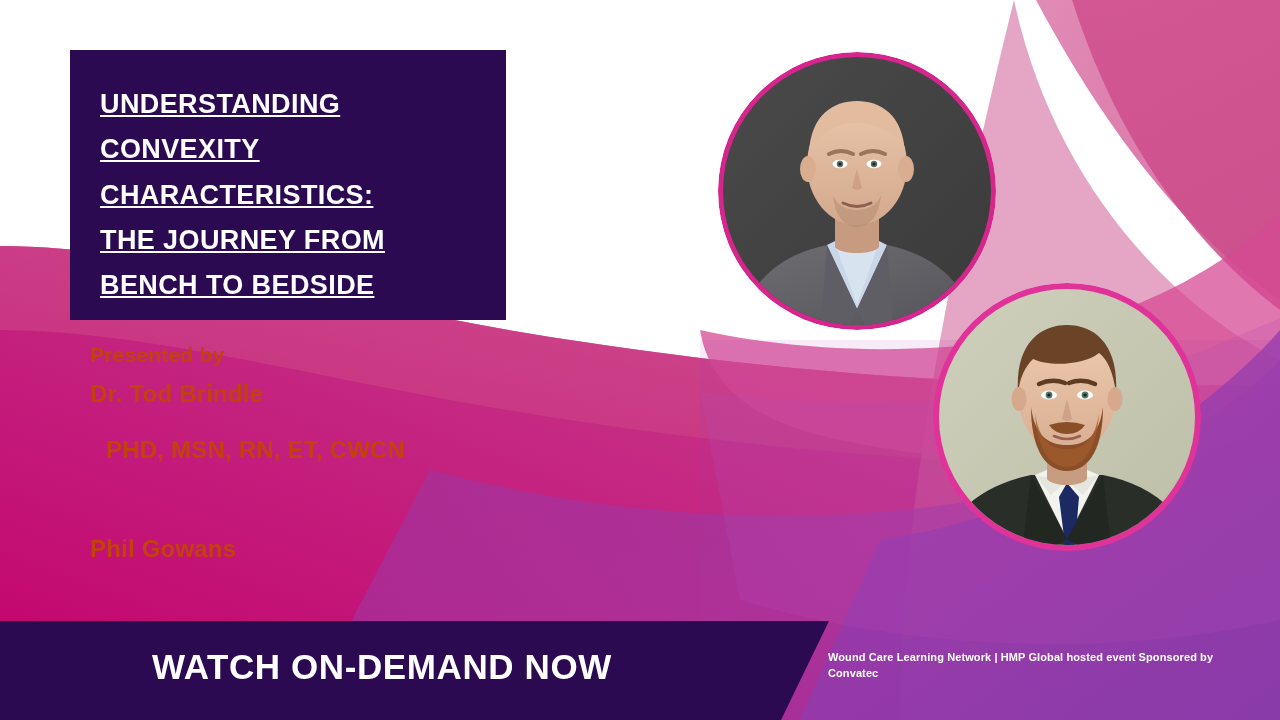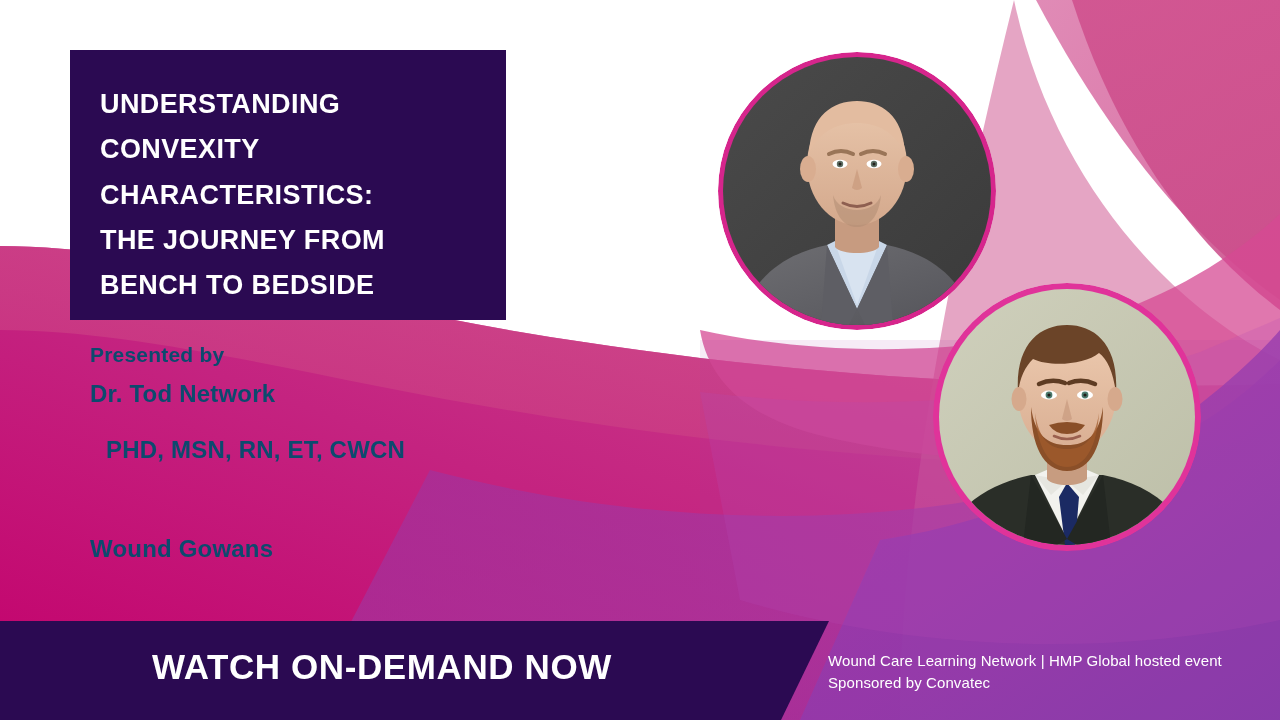--- a/index.html
+++ b/index.html
@@ -38,29 +38,30 @@
   }
   .title-text {
     color: #ffffff;
     font-size: 27px;
     font-weight: bold;
     line-height: 1.68;
     letter-spacing: 0.4px;
     text-transform: uppercase;
     white-space: pre-line;
     margin: 0;
+    text-decoration: underline;
   }
 
   
   .presenters {
     position: absolute;
     left: 90px;
     top: 336px;
     width: 620px;
-    color: #0c4a6e;
+    color: #c2410c;
   }
   .pres-lead {
     font-size: 21px;
     font-weight: bold;
     line-height: 1.85;
     letter-spacing: 0.2px;
     margin: 0;
   }
   .pres-name {
     font-size: 24px;
@@ -96,22 +97,22 @@
     letter-spacing: 0.6px;
     white-space: nowrap;
   }
 
   .sponsor {
     position: absolute;
     left: 828px;
     top: 650px;
     width: 420px;
     color: #ffffff;
-    font-size: 15px;
-    font-weight: normal;
+    font-size: 11px;
+    font-weight: bold;
     line-height: 1.45;
     letter-spacing: 0.1px;
   }
 
   
   .avatar {
     position: absolute;
     border-radius: 50%;
     overflow: hidden;
   }
@@ -249,24 +250,24 @@
   <div class="title-box">
     <div class="title-text">UNDERSTANDING
 CONVEXITY
 CHARACTERISTICS:
 THE JOURNEY FROM
 BENCH TO BEDSIDE</div>
   </div>
 
   <div class="presenters">
     <div class="pres-lead">Presented by</div>
-    <div class="pres-name">Dr. Tod Network</div>
+    <div class="pres-name">Dr. Tod Brindle</div>
     <div class="pres-creds">PHD, MSN, RN, ET, CWCN</div>
     <div class="pres-gap"></div>
-    <div class="pres-name">Wound Gowans</div>
+    <div class="pres-name">Phil Gowans</div>
   </div>
 
   <div class="cta-banner">
     <div class="cta-label">WATCH ON-DEMAND NOW</div>
   </div>
 
   <div class="sponsor">Wound Care Learning Network | HMP Global hosted event Sponsored by Convatec</div>
 
   <div class="avatar" id="avatar-one">
     <div class="avatar-ring"></div>

